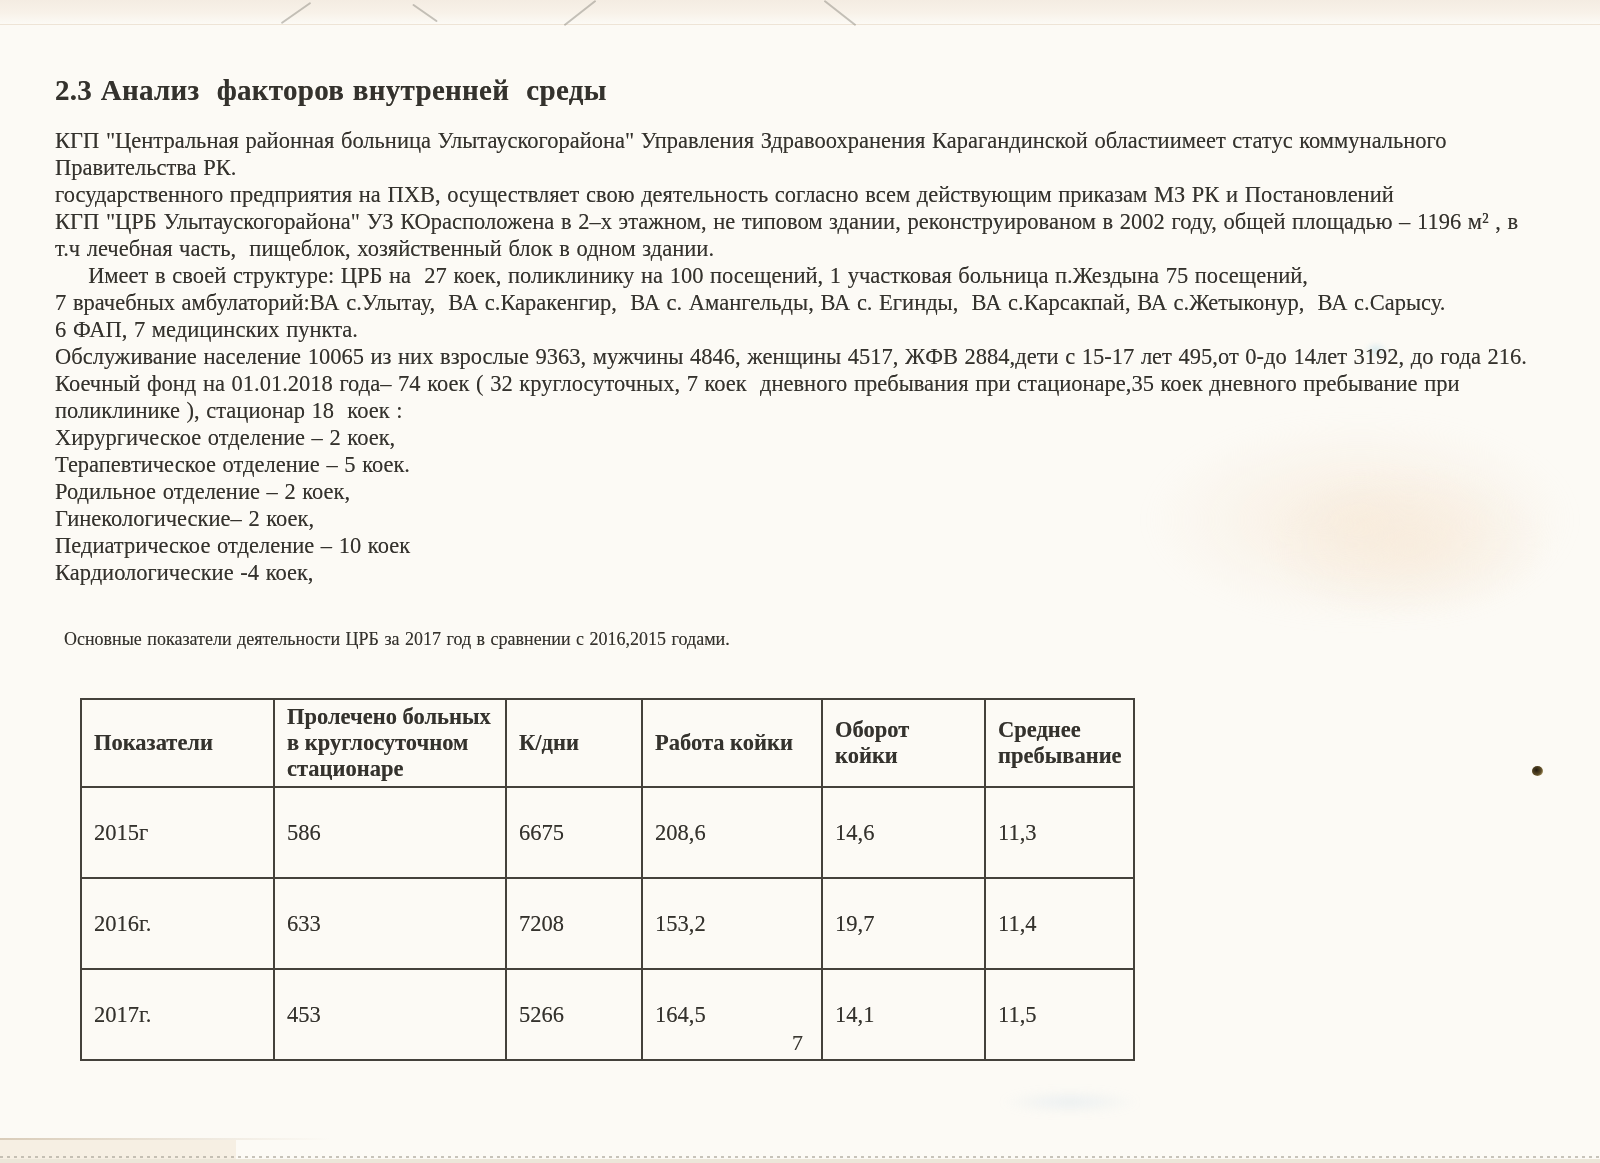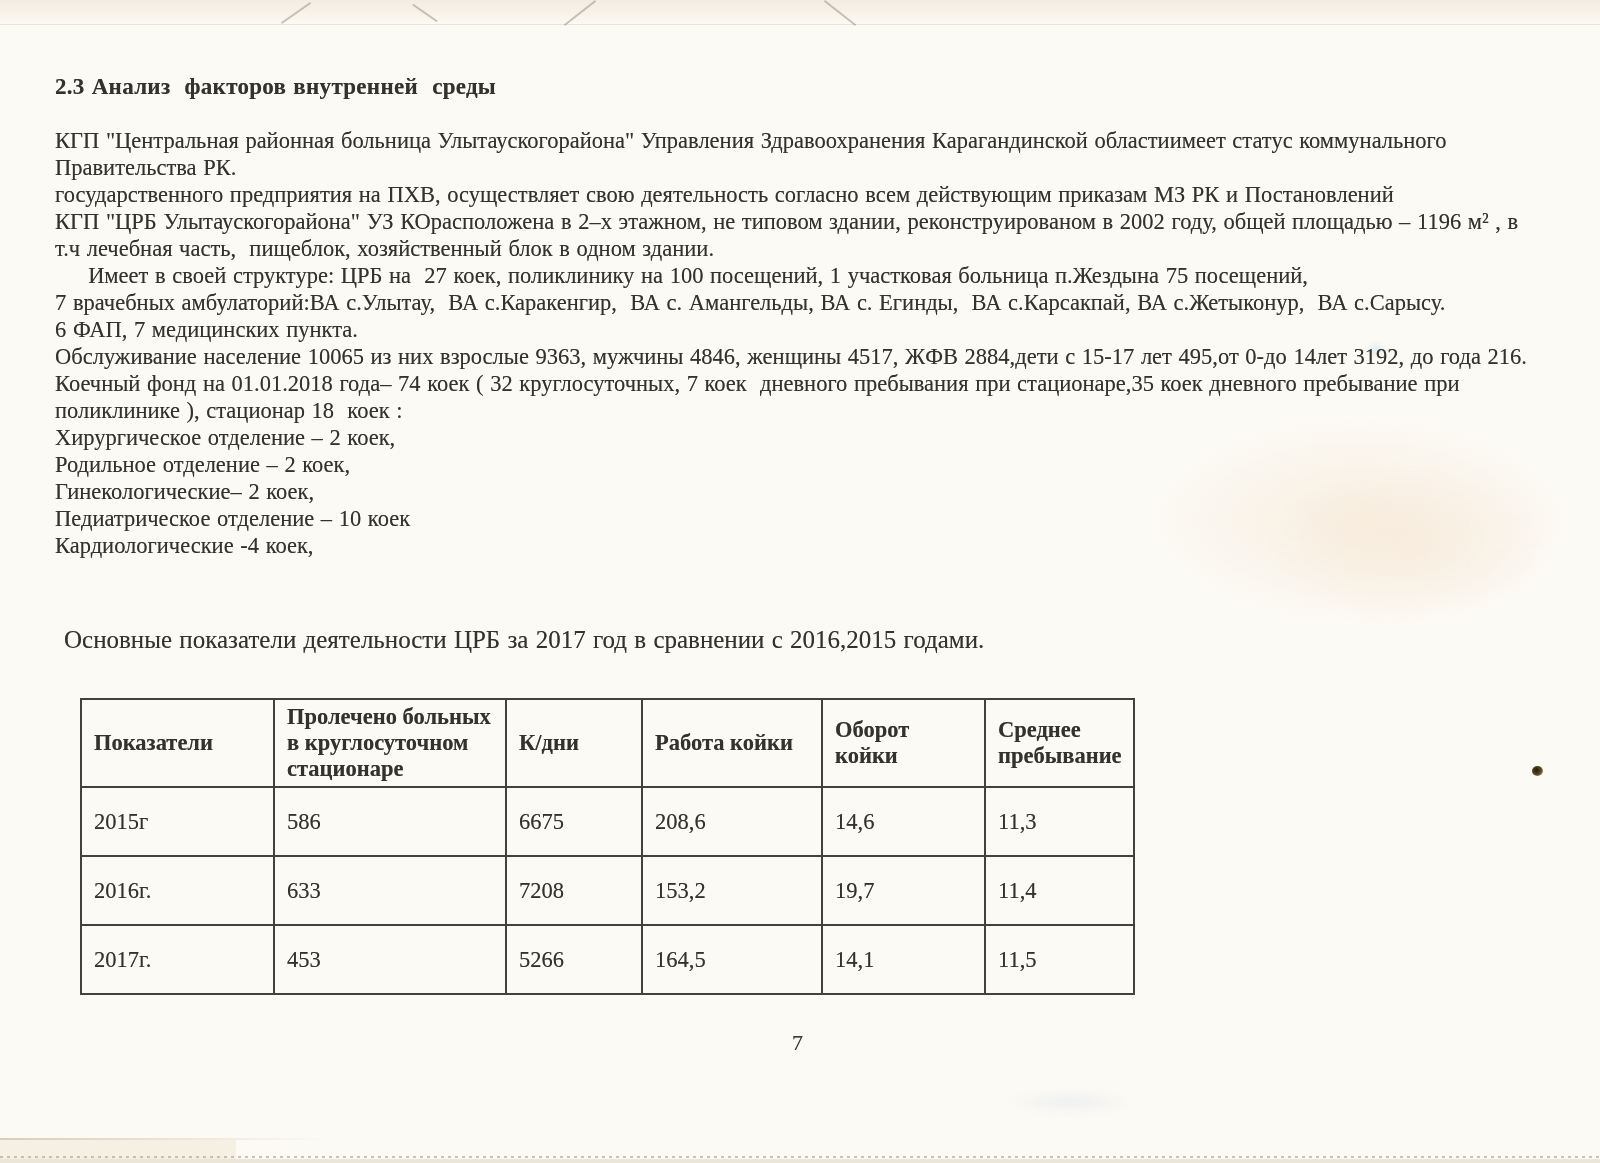--- a/index.html
+++ b/index.html
@@ -52,53 +52,53 @@
     position:absolute; left:0; top:1156px; width:1600px; height:2px; opacity:.65;
     background:repeating-linear-gradient(90deg, #aba69a 0 3px, rgba(171,166,154,0) 3px 7px);
   }
   .bottom-band {
     position:absolute; left:0; top:1159px; width:1600px; height:4px;
     background:#ece6d9;
   }
   
   .heading {
     position:absolute; left:55px; top:74px; margin:0;
-    font-size:23px; font-weight:bold; letter-spacing:.3px; word-spacing:1px;
+    font-size:29px; font-weight:bold; letter-spacing:.3px; word-spacing:1px;
     white-space:pre;
     text-shadow:0 0 .6px rgba(60,56,50,.55);
   }
   .body-text {
     position:absolute; left:55px; top:127px;
     font-size:22.5px; word-spacing:1px;
   }
   .tl {
     height:27px; line-height:27px; white-space:pre;
     text-shadow:0 0 .6px rgba(60,56,50,.5);
   }
   .caption {
     position:absolute; left:64px; top:626px;
-    font-size:25px; line-height:27px; white-space:pre; word-spacing:1px;
+    font-size:18px; line-height:27px; white-space:pre; word-spacing:1px;
     text-shadow:0 0 .6px rgba(60,56,50,.5);
   }
   .dtable {
     position:absolute; left:80px; top:698px;
     border-collapse:collapse; table-layout:fixed;
     font-size:22.5px; color:#34322d;
   }
   .dtable th, .dtable td {
     border:2px solid #44413b;
     padding:4px 8px 4px 12px;
     text-align:left; vertical-align:middle;
     text-shadow:0 0 .6px rgba(60,56,50,.5);
   }
   .dtable th {
     font-weight:bold; line-height:26px; white-space:pre-line;
   }
   .dtable tr.hdr { height:86px; }
-  .dtable tr.data { height:69px;margin-top:40px; }
+  .dtable tr.data { height:91px;margin-top:40px; }
   .dtable td { font-weight:normal; }
   .page-number {
     position:absolute; left:792px; top:1030px;
     font-size:22px; color:#3a3832;
     text-shadow:0 0 .6px rgba(60,56,50,.5);
   }
 </style>
 </head>
 <body>
 
@@ -125,20 +125,21 @@
     <div class="tl">государственного предприятия на ПХВ, осуществляет свою деятельность согласно всем действующим приказам МЗ РК и Постановлений</div>
     <div class="tl">КГП "ЦРБ Улытаускогорайона" УЗ КОрасположена в 2–х этажном, не типовом здании, реконструированом в 2002 году, общей площадью – 1196 м² , в</div>
     <div class="tl">т.ч лечебная часть,  пищеблок, хозяйственный блок в одном здании.</div>
     <div class="tl">     Имеет в своей структуре: ЦРБ на  27 коек, поликлинику на 100 посещений, 1 участковая больница п.Жездына 75 посещений,</div>
     <div class="tl">7 врачебных амбулаторий:ВА с.Улытау,  ВА с.Каракенгир,  ВА с. Амангельды, ВА с. Егинды,  ВА с.Карсакпай, ВА с.Жетыконур,  ВА с.Сарысу.</div>
     <div class="tl">6 ФАП, 7 медицинских пункта.</div>
     <div class="tl">Обслуживание население 10065 из них взрослые 9363, мужчины 4846, женщины 4517, ЖФВ 2884,дети с 15-17 лет 495,от 0-до 14лет 3192, до года 216.</div>
     <div class="tl">Коечный фонд на 01.01.2018 года– 74 коек ( 32 круглосуточных, 7 коек  дневного пребывания при стационаре,35 коек дневного пребывание при</div>
     <div class="tl">поликлинике ), стационар 18  коек :</div>
     <div class="tl">Хирургическое отделение – 2 коек,</div>
+    <div class="tl">Терапевтическое отделение – 5 коек.</div>
     <div class="tl">Родильное отделение – 2 коек,</div>
     <div class="tl">Гинекологические– 2 коек,</div>
     <div class="tl">Педиатрическое отделение – 10 коек</div>
     <div class="tl">Кардиологические -4 коек,</div>
   </div>
 
   <div class="caption">Основные показатели деятельности ЦРБ за 2017 год в сравнении с 2016,2015 годами.</div>
 
   <table class="dtable">
     <colgroup>

